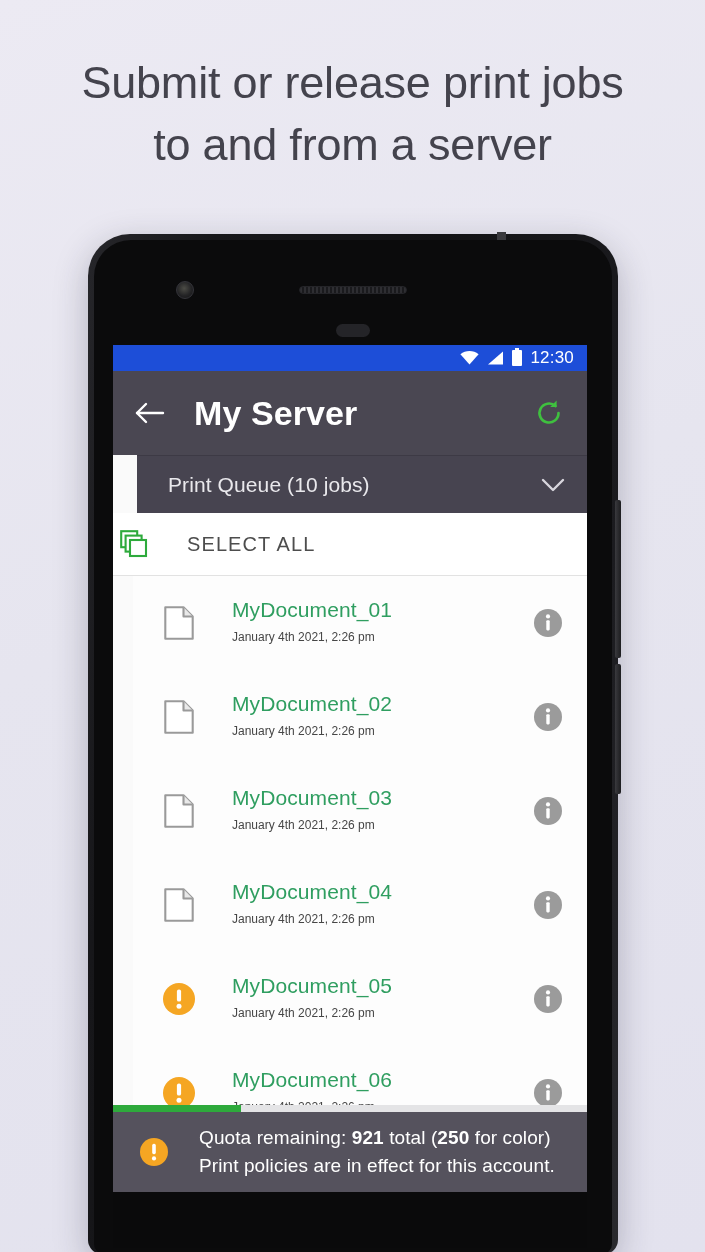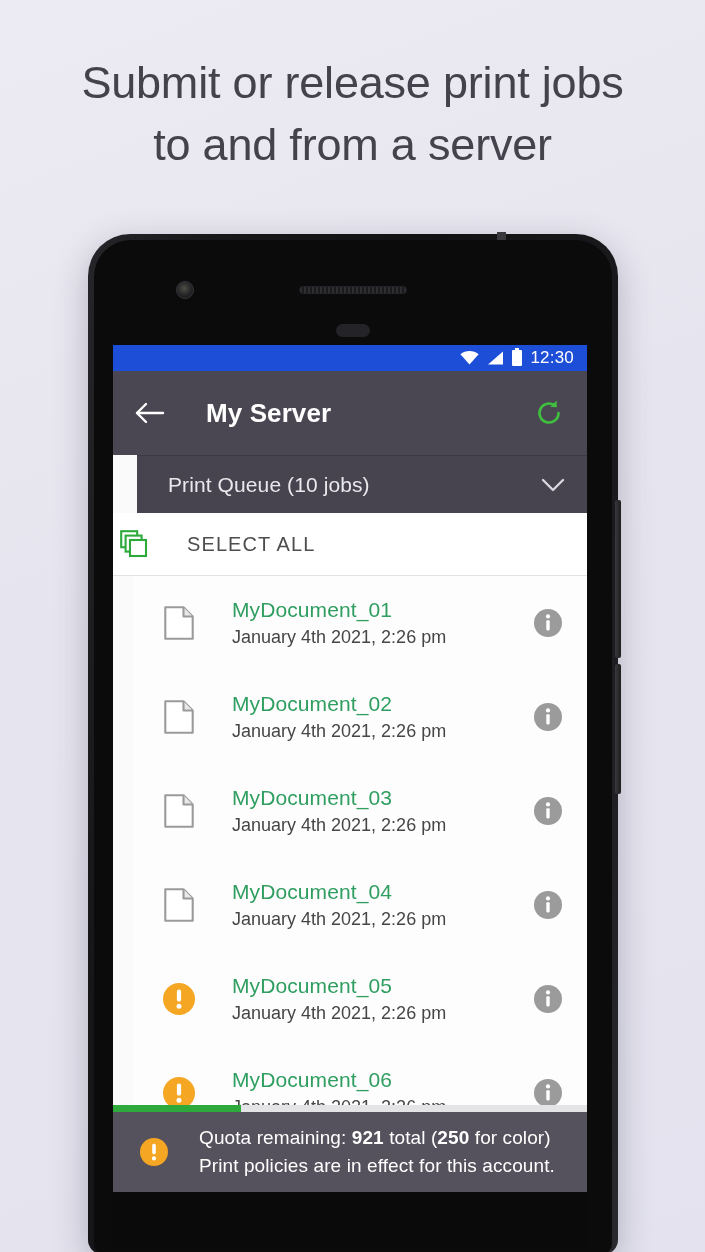--- a/index.html
+++ b/index.html
@@ -120,23 +120,23 @@
     align-items:center;
     padding:0 17px;
   }
   .back-arrow {
     width:40px; height:40px;
     display:flex; align-items:center; justify-content:center;
     cursor:pointer;
   }
   .appbar-title {
     color:#ffffff;
-    font-size:26px;
+    font-size:34px;
     font-weight:bold;
-    margin-left:36px;
+    margin-left:24px;
     letter-spacing:.1px;
   }
   .refresh-btn {
     margin-left:auto;
     width:42px; height:42px;
     display:flex; align-items:center; justify-content:center;
     cursor:pointer;
   }
 
   
@@ -198,21 +198,21 @@
   }
   .job-text { margin-left:32px; flex:1; }
   .job-name {
     color:#2f9e60;
     font-size:21px;
     line-height:27px;
     letter-spacing:.1px;
   }
   .job-date {
     color:#464646;
-    font-size:18px;
+    font-size:12px;
     line-height:27px;
     margin-top:1px;
   }
   .job-info { width:34px; display:flex; justify-content:center; cursor:pointer; }
 
   
   .quota {
     position:absolute;
     left:0; bottom:0;
     width:474px;

